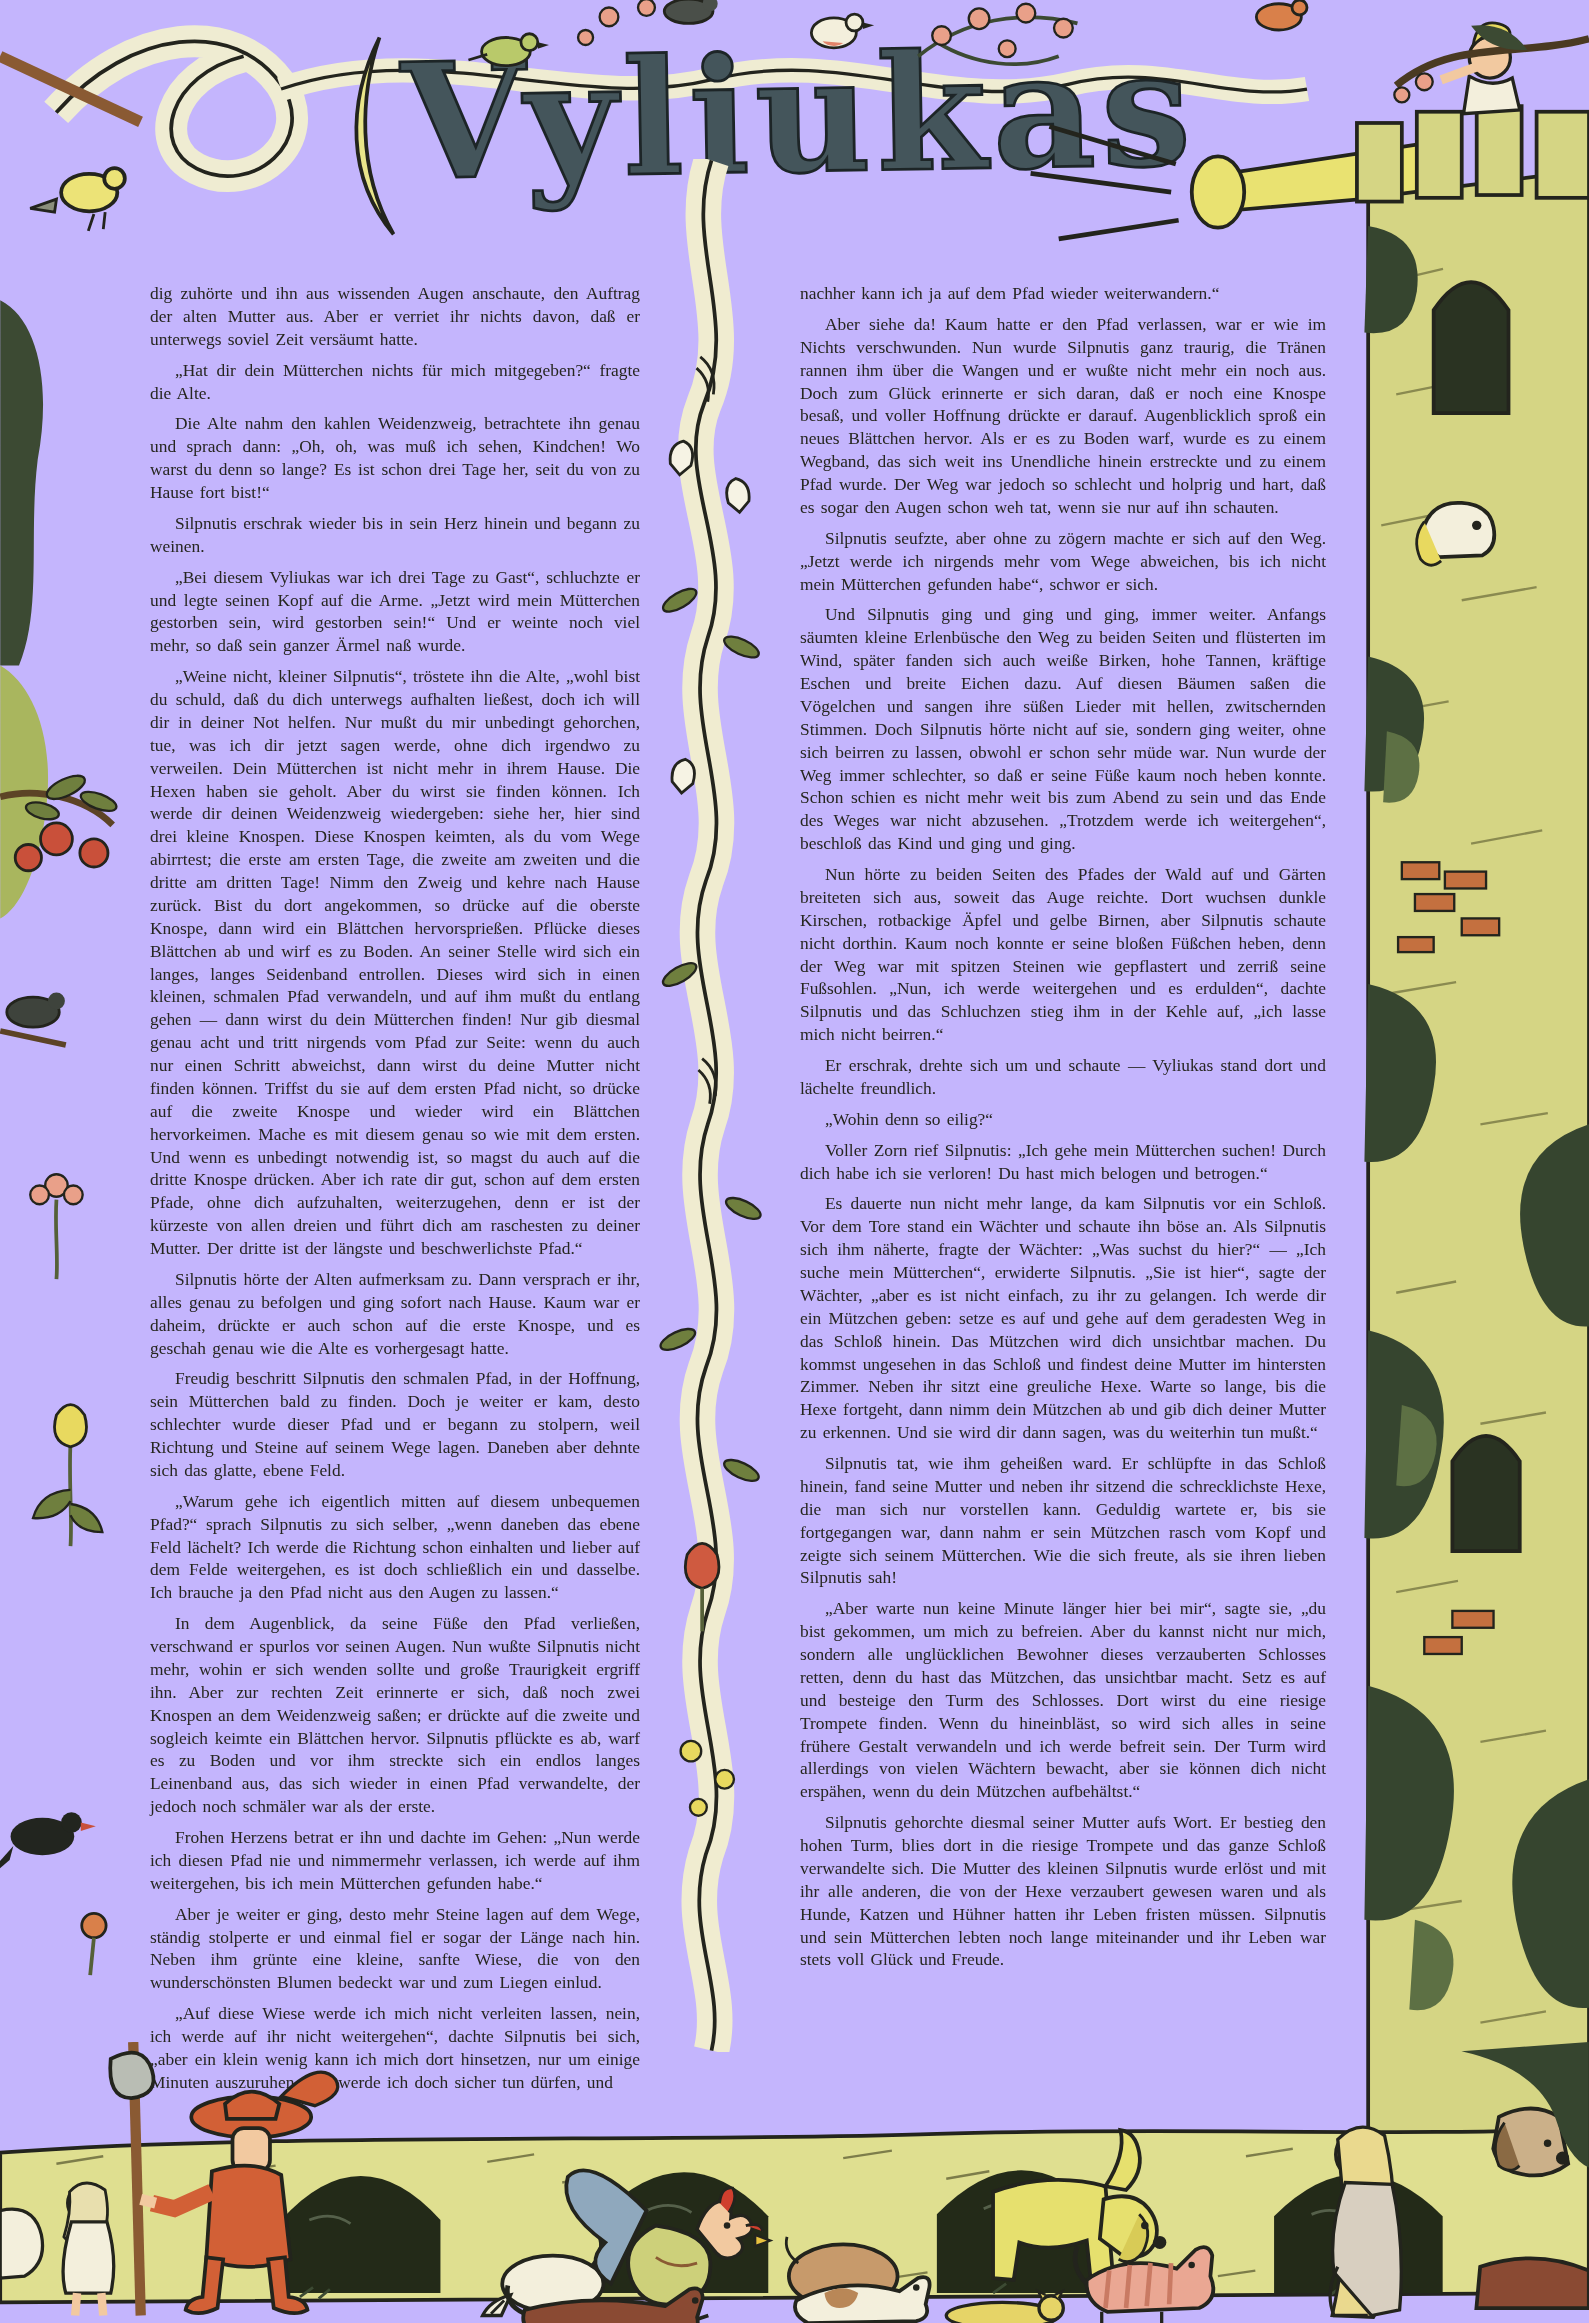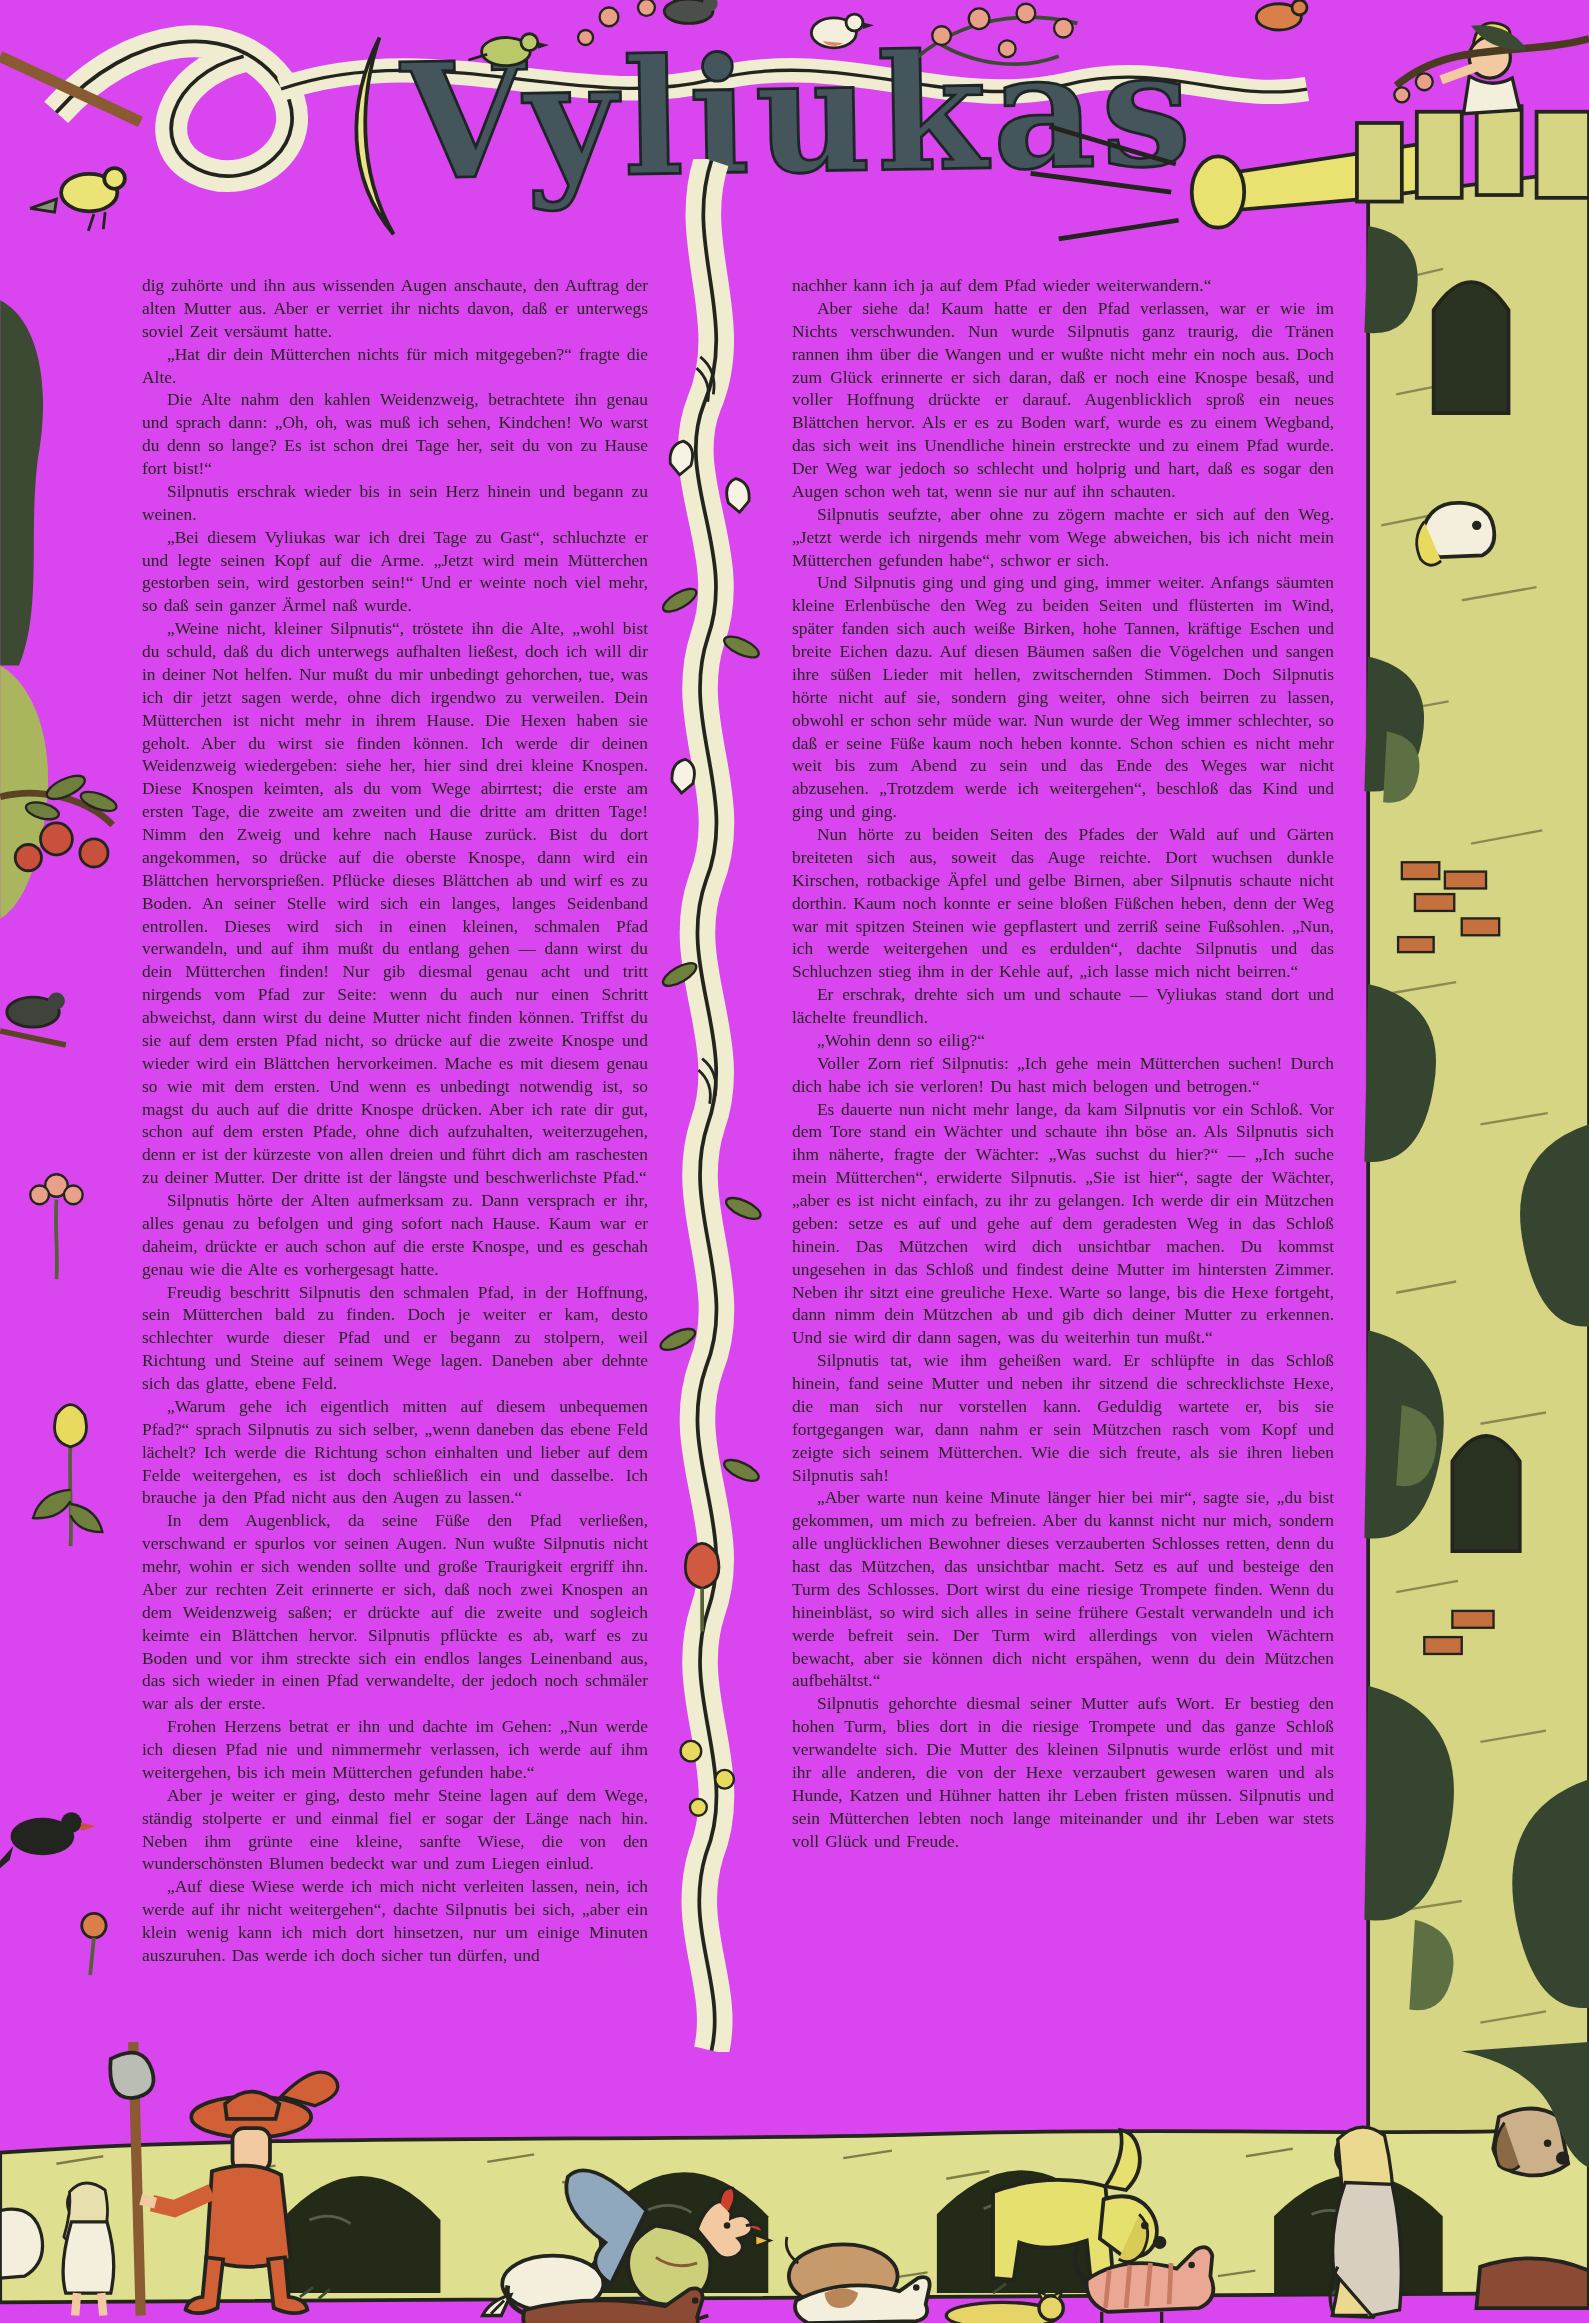--- a/index.html
+++ b/index.html
@@ -1,23 +1,23 @@
 <!DOCTYPE html>
 <html style="font-size:15px"><head>
 <meta charset="utf-8">
 <style>
   html,body{margin:0;padding:0;background:#9a9a90;}
   .page{
     position:relative;width:1589px;height:2324px;margin:0 auto;
-    background:#d946ef;overflow:hidden;
+    background:#c4b5fd;overflow:hidden;
     font-family:"Liberation Serif", serif;color:#26261f;
   }
   
   .col{position:absolute;text-align:justify;font-size:17.4px;line-height:1.315;}
-  .col p{margin:0;word-spacing:1.9px;}
+  .col p{margin:8px;word-spacing:1.9px;}
   .col p.indent{text-indent:25px;}
   #col-left{left:142px;top:274px;width:506px;}
   #col-right{left:792px;top:274px;width:542px;}
   .art{position:absolute;}
   svg{display:block;}
   .ttl{
     font-family:"DejaVu Serif", serif;font-weight:bold;
     letter-spacing:6px;
   }
 </style>

